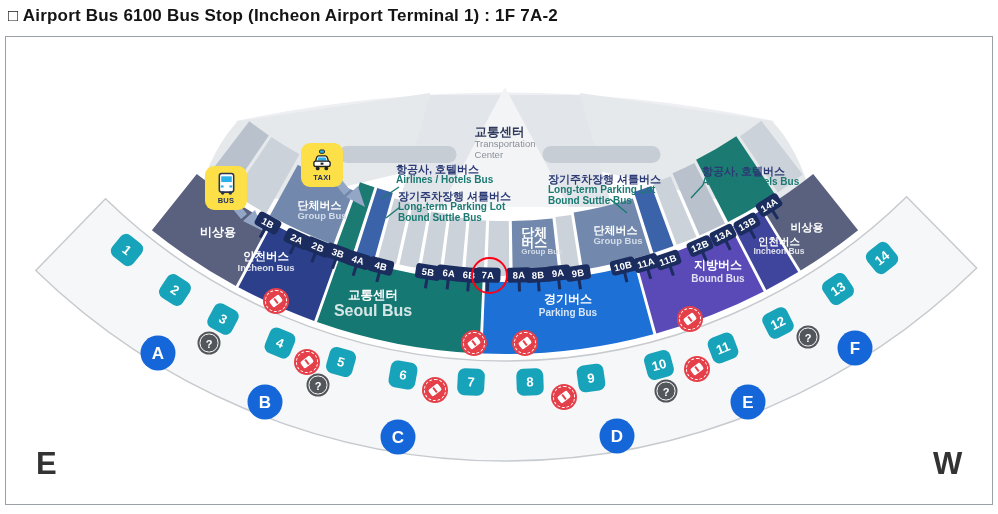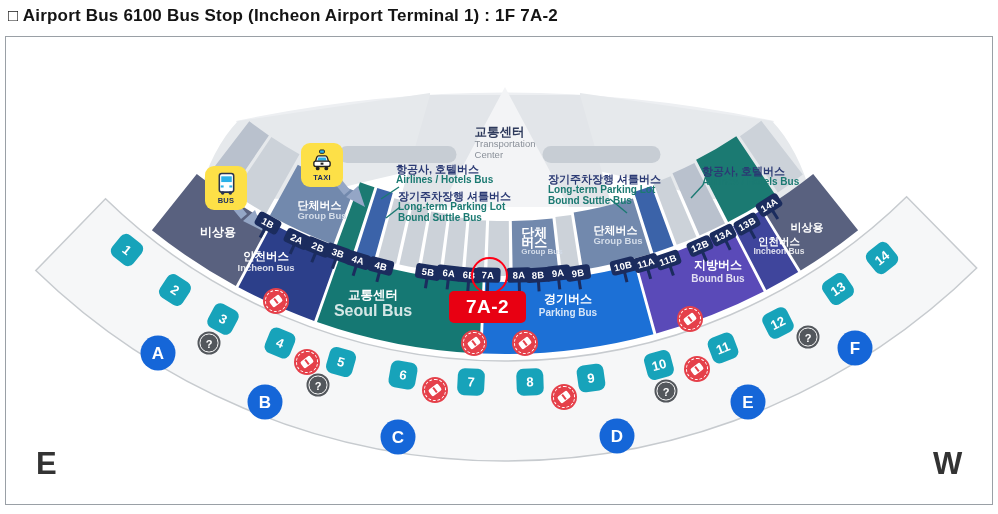--- a/index.html
+++ b/index.html
@@ -147,21 +147,20 @@
       <path d="M8.2 8.8 L15.8 8.8 L16.8 12.3 L7.2 12.3 Z" fill="#2bb1e8"></path>
       <rect x="3.5" y="12.7" width="17" height="5.6" rx="2" fill="#fff" stroke="#222" stroke-width="1.4"></rect>
       <rect x="10.5" y="14.2" width="3" height="2.2" fill="#222"></rect>
       <circle cx="7.5" cy="20.3" r="2" fill="#222"></circle>
       <circle cx="16.5" cy="20.3" r="2" fill="#222"></circle>
     </svg>
     <div class="lbl">TAXI</div>
   </div>
 
   <div class="ring7a"></div>
-  <div class="badge">7A-2</div>
 
   <div class="bigdir" style="left:36px;top:446px">E</div>
   <div class="bigdir" style="left:933px;top:446px">W</div>
 <div class="pill" style="left: 268px; top: 223px; transform: translate(-50%, -50%) rotate(28.6deg);">1B</div>
     <div class="pill" style="left: 297px; top: 239px; transform: translate(-50%, -50%) rotate(24.8deg);">2A</div>
     <div class="pill" style="left: 318px; top: 247px; transform: translate(-50%, -50%) rotate(22.2deg);">2B</div>
     <div class="pill" style="left: 338px; top: 253px; transform: translate(-50%, -50%) rotate(19.8deg);">3B</div>
     <div class="pill" style="left: 358px; top: 260px; transform: translate(-50%, -50%) rotate(17.3deg);">4A</div>
     <div class="pill" style="left: 381px; top: 266px; transform: translate(-50%, -50%) rotate(14.5deg);">4B</div>
     <div class="pill" style="left: 428px; top: 272px; transform: translate(-50%, -50%) rotate(9deg);">5B</div>

